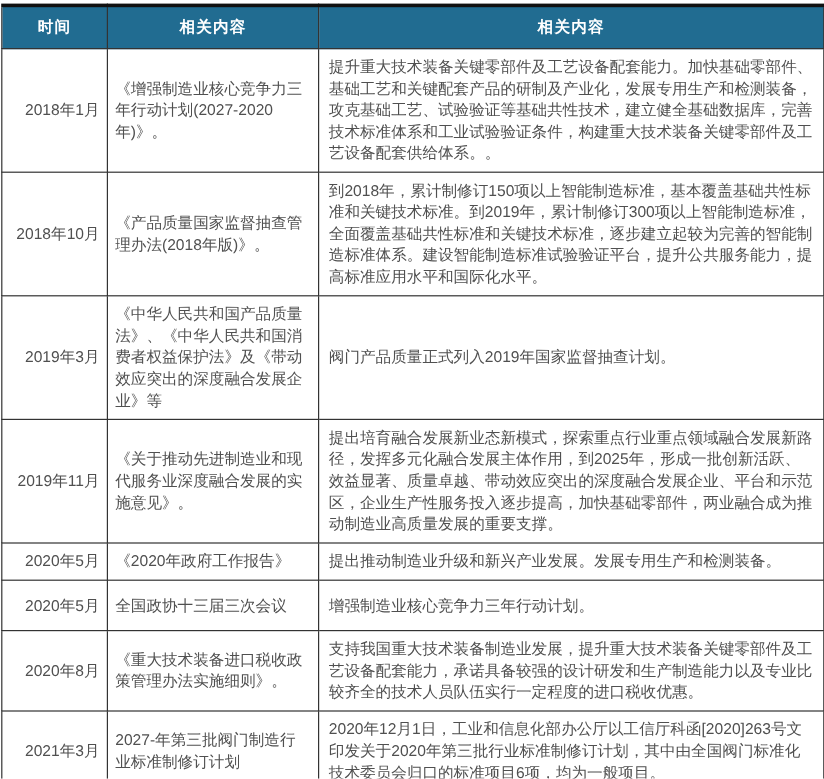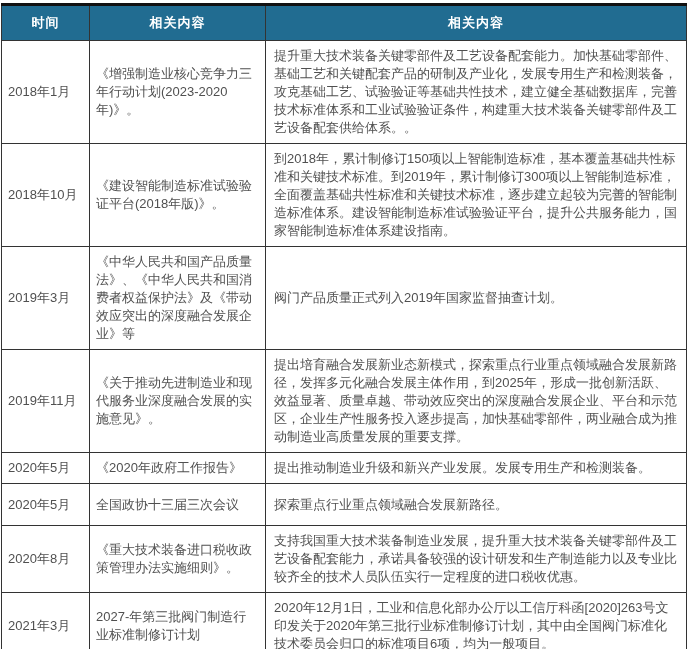--- a/index.html
+++ b/index.html
@@ -40,21 +40,21 @@
     text-align: center;
     letter-spacing: 1px;
   }
   td {
     font-size: 13px;
     color: #505050;
     line-height: 18px;
     padding: 6px 6px;
   }
   td.col-time {
-    text-align: left;
+    text-align: right;
     white-space: nowrap;
   }
   td.col-doc {
     text-align: left;
     padding: 6px 6px;
   }
   td.col-content {
     text-align: left;
     padding: 6px 8px;
   }
@@ -81,47 +81,47 @@
     <thead>
       <tr>
         <th>时间</th>
         <th>相关内容</th>
         <th>相关内容</th>
       </tr>
     </thead>
     <tbody>
       <tr>
         <td class="col-time">2018年1月</td>
-        <td class="col-doc">《增强制造业核心竞争力三年行动计划(2023-2020年)》。</td>
+        <td class="col-doc">《增强制造业核心竞争力三年行动计划(2027-2020年)》。</td>
         <td class="col-content">提升重大技术装备关键零部件及工艺设备配套能力。加快基础零部件、基础工艺和关键配套产品的研制及产业化，发展专用生产和检测装备，攻克基础工艺、试验验证等基础共性技术，建立健全基础数据库，完善技术标准体系和工业试验验证条件，构建重大技术装备关键零部件及工艺设备配套供给体系。。</td>
       </tr>
       <tr>
         <td class="col-time">2018年10月</td>
-        <td class="col-doc">《建设智能制造标准试验验证平台(2018年版)》。</td>
-        <td class="col-content">到2018年，累计制修订150项以上智能制造标准，基本覆盖基础共性标准和关键技术标准。到2019年，累计制修订300项以上智能制造标准，全面覆盖基础共性标准和关键技术标准，逐步建立起较为完善的智能制造标准体系。建设智能制造标准试验验证平台，提升公共服务能力，国家智能制造标准体系建设指南。</td>
+        <td class="col-doc">《产品质量国家监督抽查管理办法(2018年版)》。</td>
+        <td class="col-content">到2018年，累计制修订150项以上智能制造标准，基本覆盖基础共性标准和关键技术标准。到2019年，累计制修订300项以上智能制造标准，全面覆盖基础共性标准和关键技术标准，逐步建立起较为完善的智能制造标准体系。建设智能制造标准试验验证平台，提升公共服务能力，提高标准应用水平和国际化水平。</td>
       </tr>
       <tr>
         <td class="col-time">2019年3月</td>
         <td class="col-doc">《中华人民共和国产品质量法》、《中华人民共和国消费者权益保护法》及《带动效应突出的深度融合发展企业》等</td>
         <td class="col-content">阀门产品质量正式列入2019年国家监督抽查计划。</td>
       </tr>
       <tr>
         <td class="col-time">2019年11月</td>
         <td class="col-doc">《关于推动先进制造业和现代服务业深度融合发展的实施意见》。</td>
         <td class="col-content">提出培育融合发展新业态新模式，探索重点行业重点领域融合发展新路径，发挥多元化融合发展主体作用，到2025年，形成一批创新活跃、效益显著、质量卓越、带动效应突出的深度融合发展企业、平台和示范区，企业生产性服务投入逐步提高，加快基础零部件，两业融合成为推动制造业高质量发展的重要支撑。</td>
       </tr>
       <tr>
         <td class="col-time">2020年5月</td>
         <td class="col-doc">《2020年政府工作报告》</td>
         <td class="col-content">提出推动制造业升级和新兴产业发展。发展专用生产和检测装备。</td>
       </tr>
       <tr>
         <td class="col-time">2020年5月</td>
         <td class="col-doc">全国政协十三届三次会议</td>
-        <td class="col-content">探索重点行业重点领域融合发展新路径。</td>
+        <td class="col-content">增强制造业核心竞争力三年行动计划。</td>
       </tr>
       <tr>
         <td class="col-time">2020年8月</td>
         <td class="col-doc">《重大技术装备进口税收政策管理办法实施细则》。</td>
         <td class="col-content">支持我国重大技术装备制造业发展，提升重大技术装备关键零部件及工艺设备配套能力，承诺具备较强的设计研发和生产制造能力以及专业比较齐全的技术人员队伍实行一定程度的进口税收优惠。</td>
       </tr>
       <tr>
         <td class="col-time">2021年3月</td>
         <td class="col-doc">2027-年第三批阀门制造行业标准制修订计划</td>
         <td class="col-content">2020年12月1日，工业和信息化部办公厅以工信厅科函[2020]263号文印发关于2020年第三批行业标准制修订计划，其中由全国阀门标准化技术委员会归口的标准项目6项，均为一般项目。</td>

